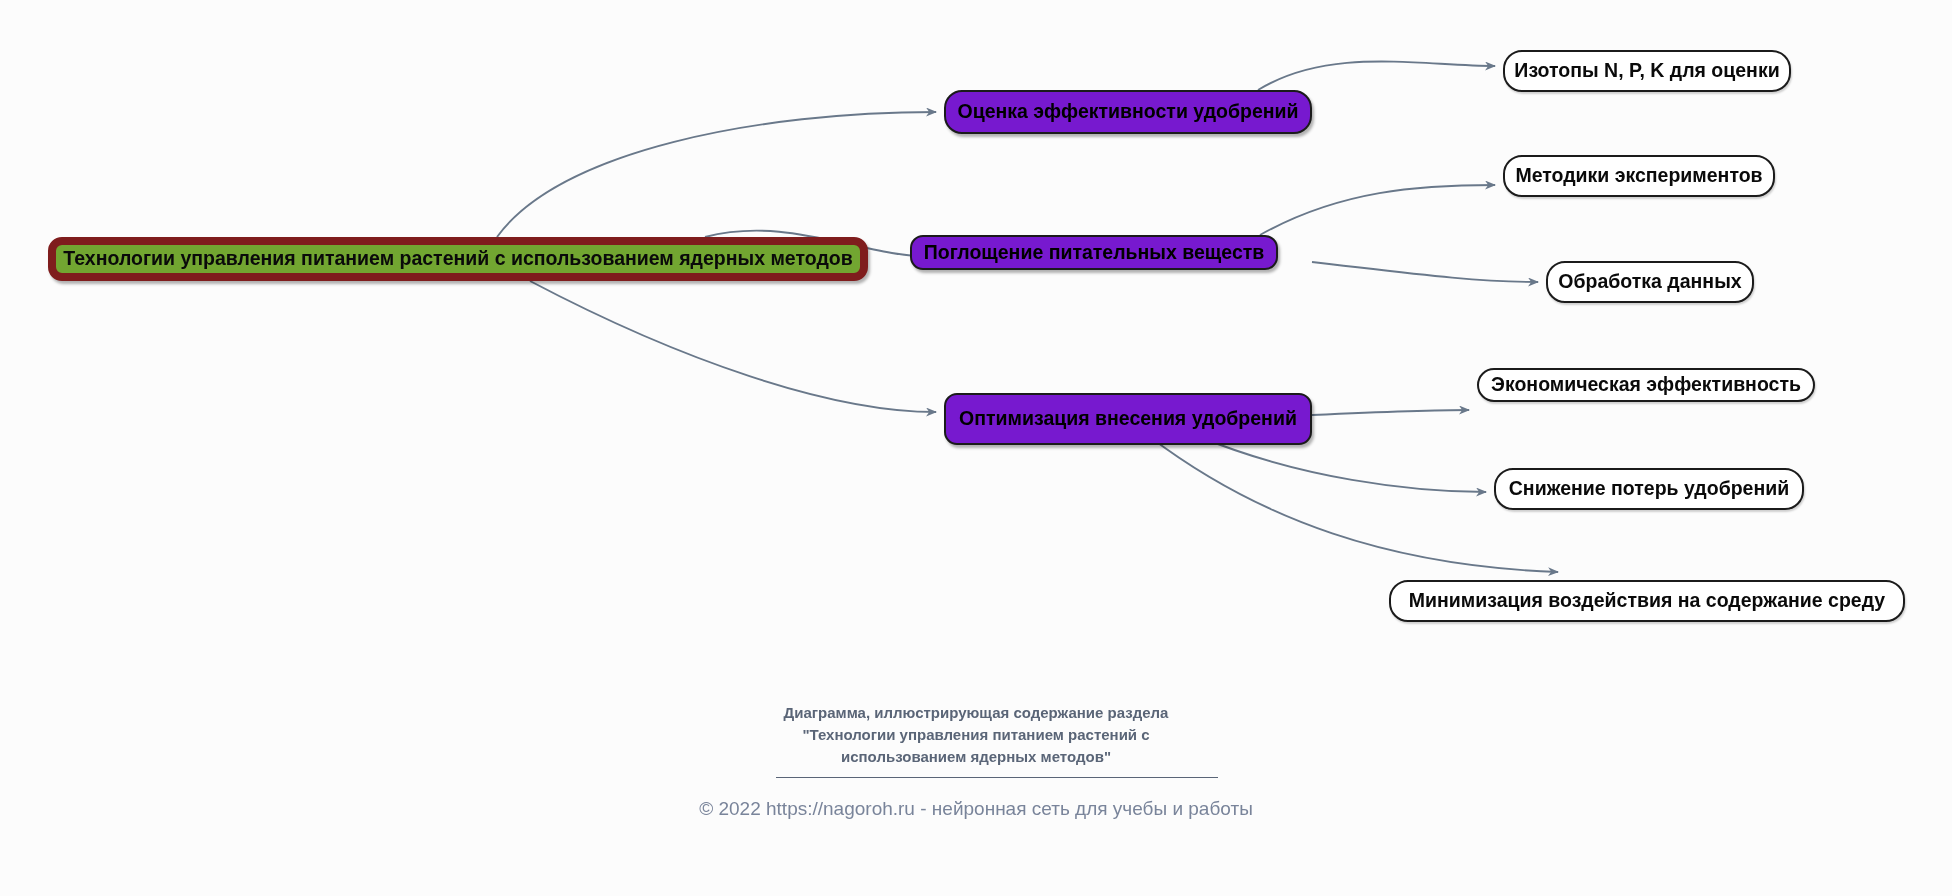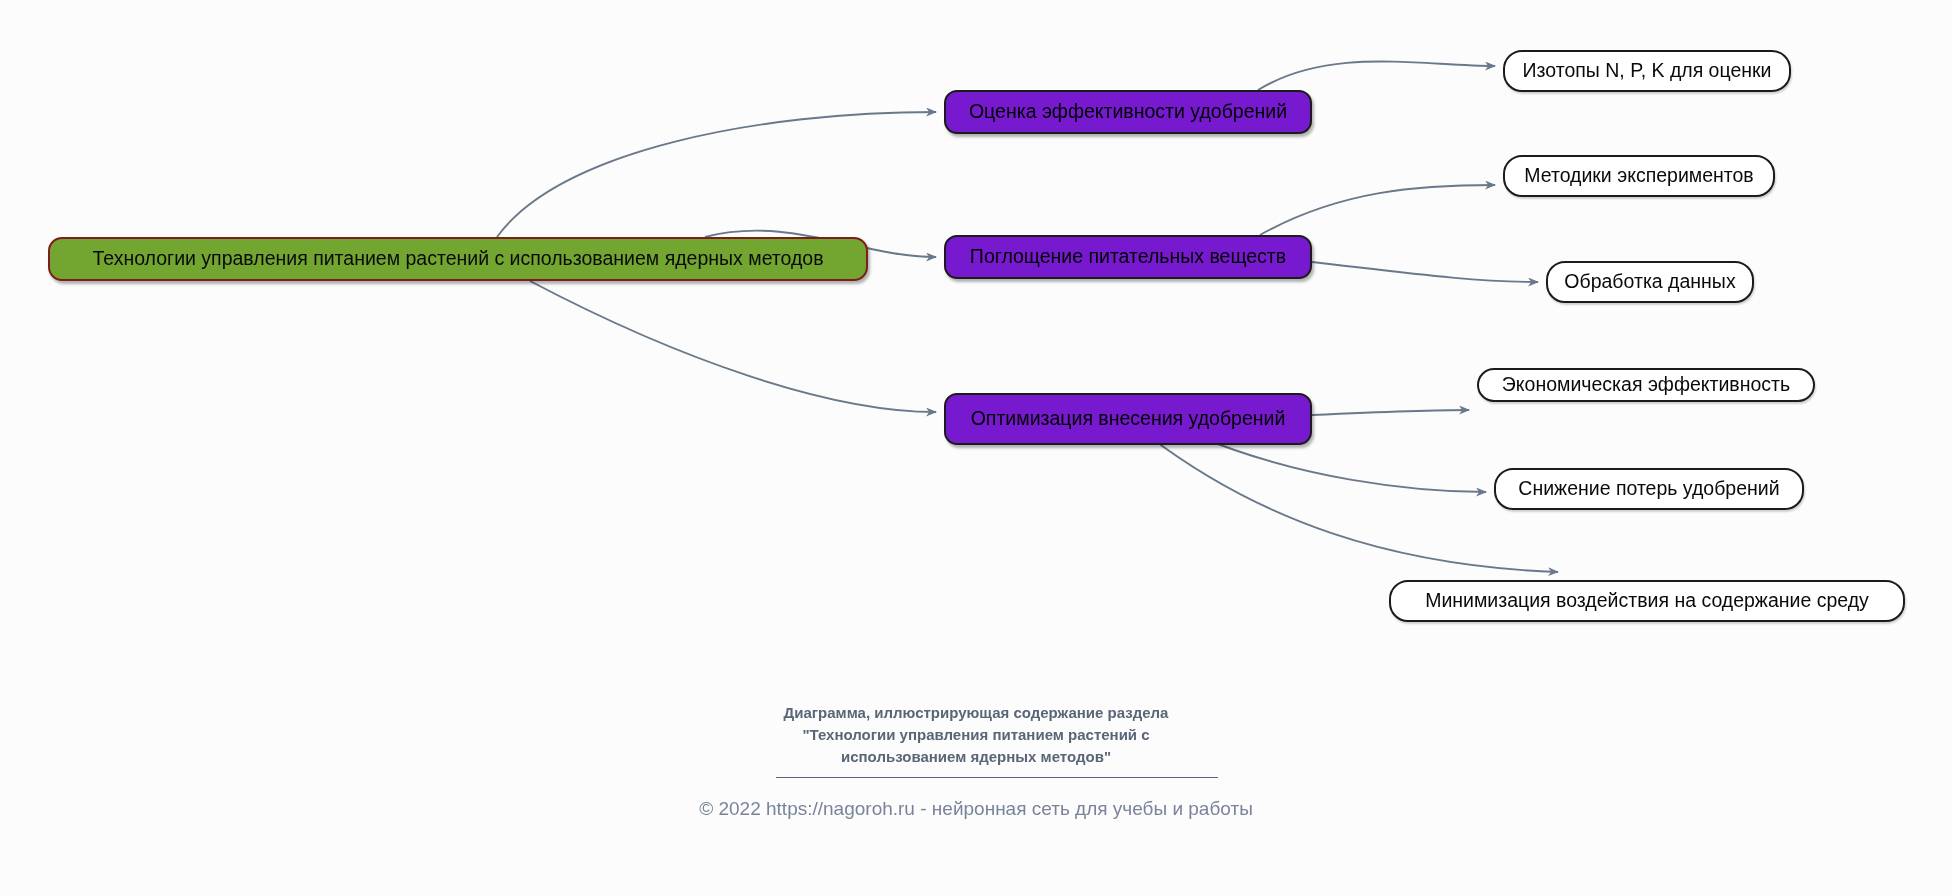--- a/index.html
+++ b/index.html
@@ -26,24 +26,25 @@
   }
   .node {
     position: absolute;
     box-sizing: border-box;
     display: flex;
     align-items: center;
     justify-content: center;
     text-align: right;
     white-space: nowrap;
     line-height: 1.1;
+    font-weight: bold;
   }
   .node-root {
     background: #72a631;
-    border: 2px solid #7f1d1d;
+    border: 8px solid #7f1d1d;
     border-radius: 14px;
     color: #0a0a0a;
     font-size: 19.5px;
     box-shadow: 2px 3px 3px rgba(0,0,0,0.30);
   }
   .node-branch {
     background: #7719cf;
     border: 2px solid #1b1b1b;
     border-radius: 13px;
     color: #000000;
@@ -116,28 +117,28 @@
 
     <path d="M 1200,437 C 1300,478 1410,492 1486,492" fill="none" stroke="#69788a" stroke-width="1.9" marker-end="url(#arrowhead)"></path>
 
     <path d="M 1150,437 C 1260,520 1390,566 1558,572" fill="none" stroke="#69788a" stroke-width="1.9" marker-end="url(#arrowhead)"></path>
   </svg>
 
   <div class="node node-root" style="left:48px; top:237px; width:820px; height:44px;">
     <span>Технологии управления питанием растений с использованием ядерных методов</span>
   </div>
 
-  <div class="node node-branch" style="left:944px; top:90px; width:368px; height:44px;">
+  <div class="node node-branch" style="left:944px; top:90px; width:368px; height:44px;border-radius:18px;">
     <span>Оценка эффективности удобрений</span>
   </div>
   <div class="node node-leaf" style="left:1503px; top:50px; width:288px; height:42px;">
     <span>Изотопы N, P, K для оценки</span>
   </div>
 
-  <div class="node node-branch" style="left:944px; top:235px; width:368px; height:44px;">
+  <div class="node node-branch" style="left:910px; top:235px; width:368px; height:35px;">
     <span>Поглощение питательных веществ</span>
   </div>
   <div class="node node-leaf" style="left:1503px; top:155px; width:272px; height:42px;">
     <span>Методики экспериментов</span>
   </div>
   <div class="node node-leaf" style="left:1546px; top:261px; width:208px; height:42px;">
     <span>Обработка данных</span>
   </div>
 
   <div class="node node-branch" style="left:944px; top:393px; width:368px; height:52px;">

